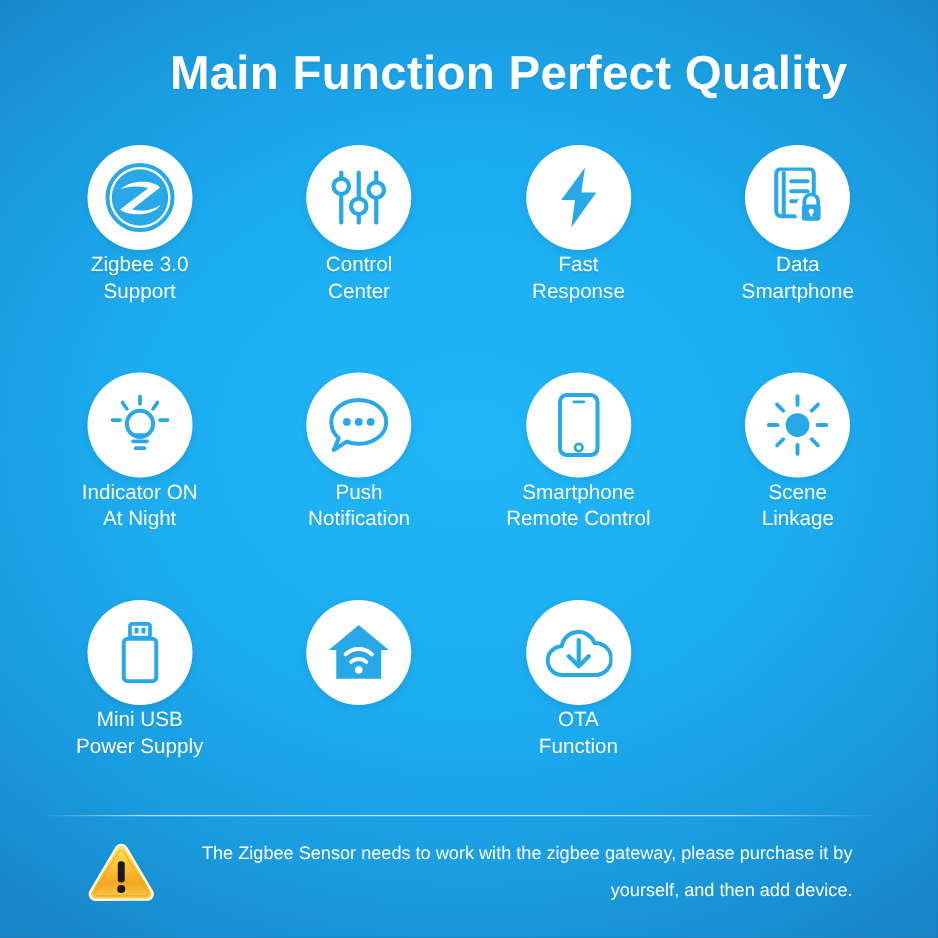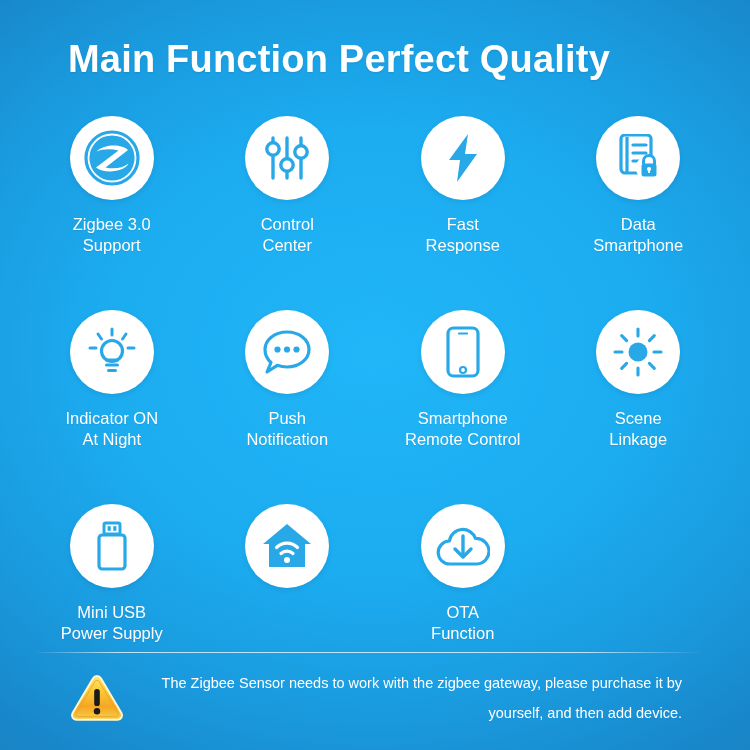--- a/index.html
+++ b/index.html
@@ -21,21 +21,21 @@
       radial-gradient(ellipse 95% 78% at 50% 47%, #20b6f8 0%, #1cacf0 38%, #1a9ade 62%, #1888cb 80%, #1a7cb8 100%);
     overflow: hidden;
   }
 
   
   .title {
     position: absolute;
     top: 38px;
     left: 0;
     width: 678px;
-    text-align: center;
+    text-align: right;
     color: #ffffff;
     font-size: 38px;
     font-weight: bold;
     letter-spacing: 0.2px;
     text-shadow: 0 1px 2px rgba(0,0,0,0.10);
   }
 
   
   .grid {
     position: absolute;
@@ -57,21 +57,21 @@
     border-radius: 50%;
     background: #ffffff;
     box-shadow: 0 2px 5px rgba(0, 60, 100, 0.13);
     display: flex;
     align-items: center;
     justify-content: center;
     flex: 0 0 auto;
   }
   .circle svg { display: block; }
   .feature .label {
-    margin-top: 14px;
+    margin-top: 2px;
     color: #ffffff;
     font-size: 16.5px;
     line-height: 21px;
     text-align: center;
     white-space: pre-line;
     text-shadow: 0 1px 1px rgba(0,0,0,0.08);
   }
 
   
   .divider {

